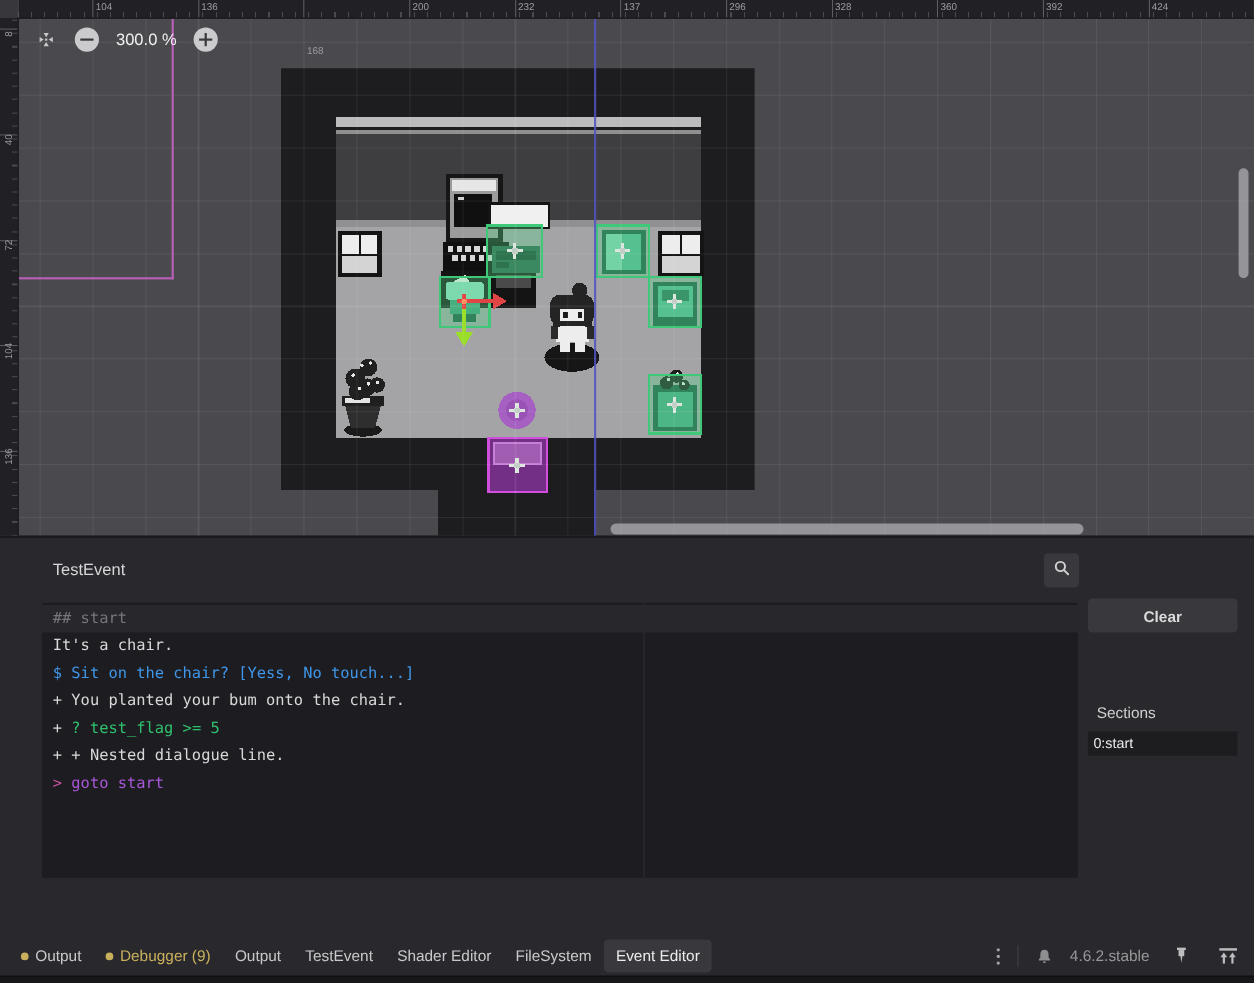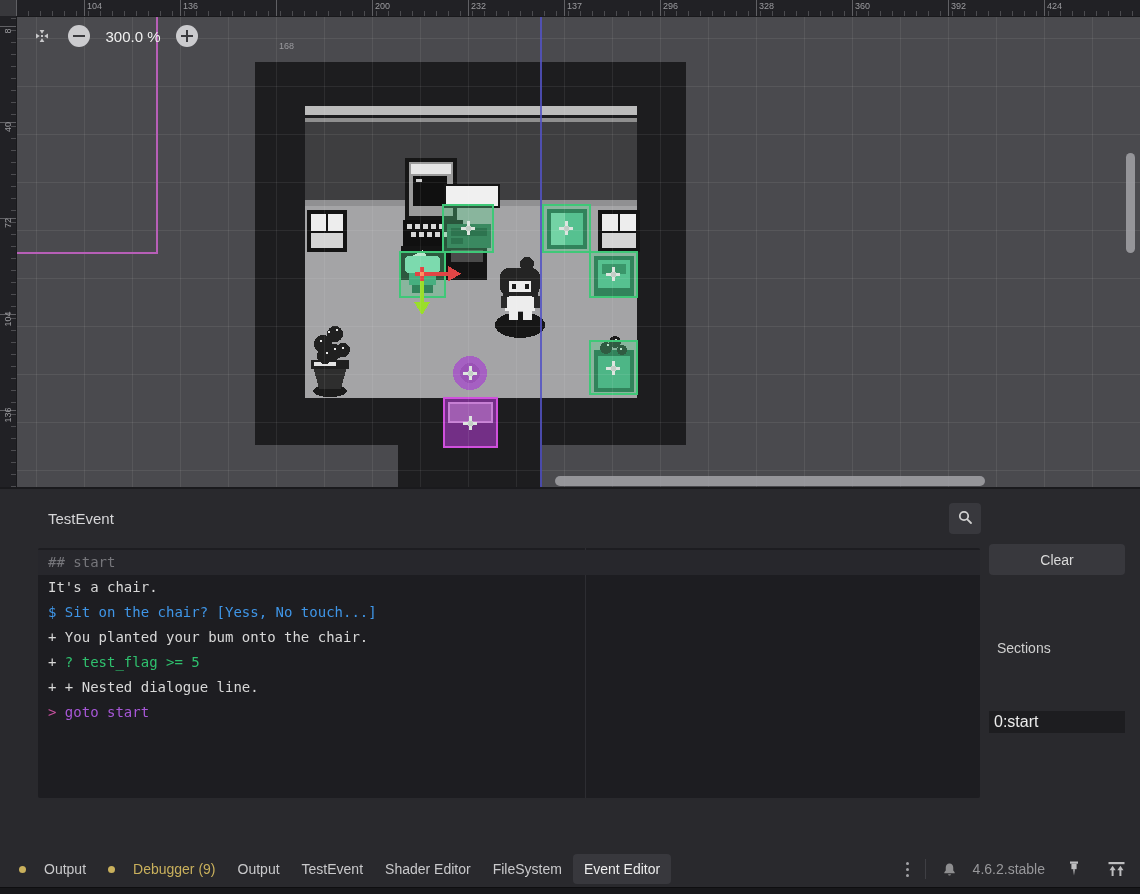--- a/index.html
+++ b/index.html
@@ -58,30 +58,30 @@
   .elines{position:relative;padding-top:2px;font-family:"DejaVu Sans Mono",monospace;font-size:14px;line-height:25px;white-space:pre;}
   .eline{height:25px;padding-left:10px;}
   .eline.current{background:#27272c;}
   .seg-comment{color:#76767b;}
   .seg-plain{color:#d8d8d8;}
   .seg-blue{color:#3f96e8;}
   .seg-green{color:#2fc06e;}
   .seg-pink{color:#c8509f;}
   .seg-purple{color:#a757d7;}
   .side-btn{position:absolute;left:989px;width:136px;height:31px;background:#38383d;border-radius:4px;
-    color:#dadada;font-size:14px;display:flex;align-items:center;justify-content:center;cursor:pointer;}
+    color:#dadada;font-size:14px;display:flex;align-items:center;justify-content:center;cursor:pointer;font-weight:bold;}
   .btn-clear{top:55px;}
   .btn-test{top:100px;}
   .sections-label{position:absolute;left:997px;top:151px;font-size:14px;color:#cfcfcf;}
   .sections-list{position:absolute;left:989px;top:176px;width:136px;}
-  .section-item{height:22px;line-height:22px;background:#1d1d20;color:#ececec;font-size:16px;padding-left:5px;cursor:pointer;margin-top:46px;}
+  .section-item{height:22px;line-height:22px;background:#1d1d20;color:#ececec;font-size:13px;padding-left:5px;cursor:pointer;}
 
   
   .tabs{position:absolute;left:8px;top:361px;height:38px;display:flex;align-items:center;}
-  .tab{display:flex;align-items:center;gap:18px;padding:7px 11px;font-size:14px;color:#c9c9cb;border-radius:4px;cursor:pointer;}
+  .tab{display:flex;align-items:center;gap:6px;padding:7px 11px;font-size:14px;color:#c9c9cb;border-radius:4px;cursor:pointer;}
   .tab.active{background:#38383d;color:#ececec;}
   .tab.gold{color:#c9b05c;}
   .dot{width:7px;height:7px;border-radius:50%;background:#c9b05c;flex:0 0 auto;}
   .bar-right{position:absolute;right:12px;top:361px;height:38px;display:flex;align-items:center;gap:13px;}
   .kebab{display:flex;flex-direction:column;gap:3px;padding:4px 3px;cursor:pointer;}
   .kebab i{width:3px;height:3px;border-radius:50%;background:#a2a2a6;}
   .vsep{width:1px;height:20px;background:#3f3f44;}
   .version{font-size:14px;color:#98989b;}
   .icon-btn{display:flex;align-items:center;justify-content:center;padding:3px;cursor:pointer;}
   .bottom-strip{position:absolute;left:0;bottom:0;width:1140px;height:6px;background:#17171a;border-top:1px solid #0e0e10;}

